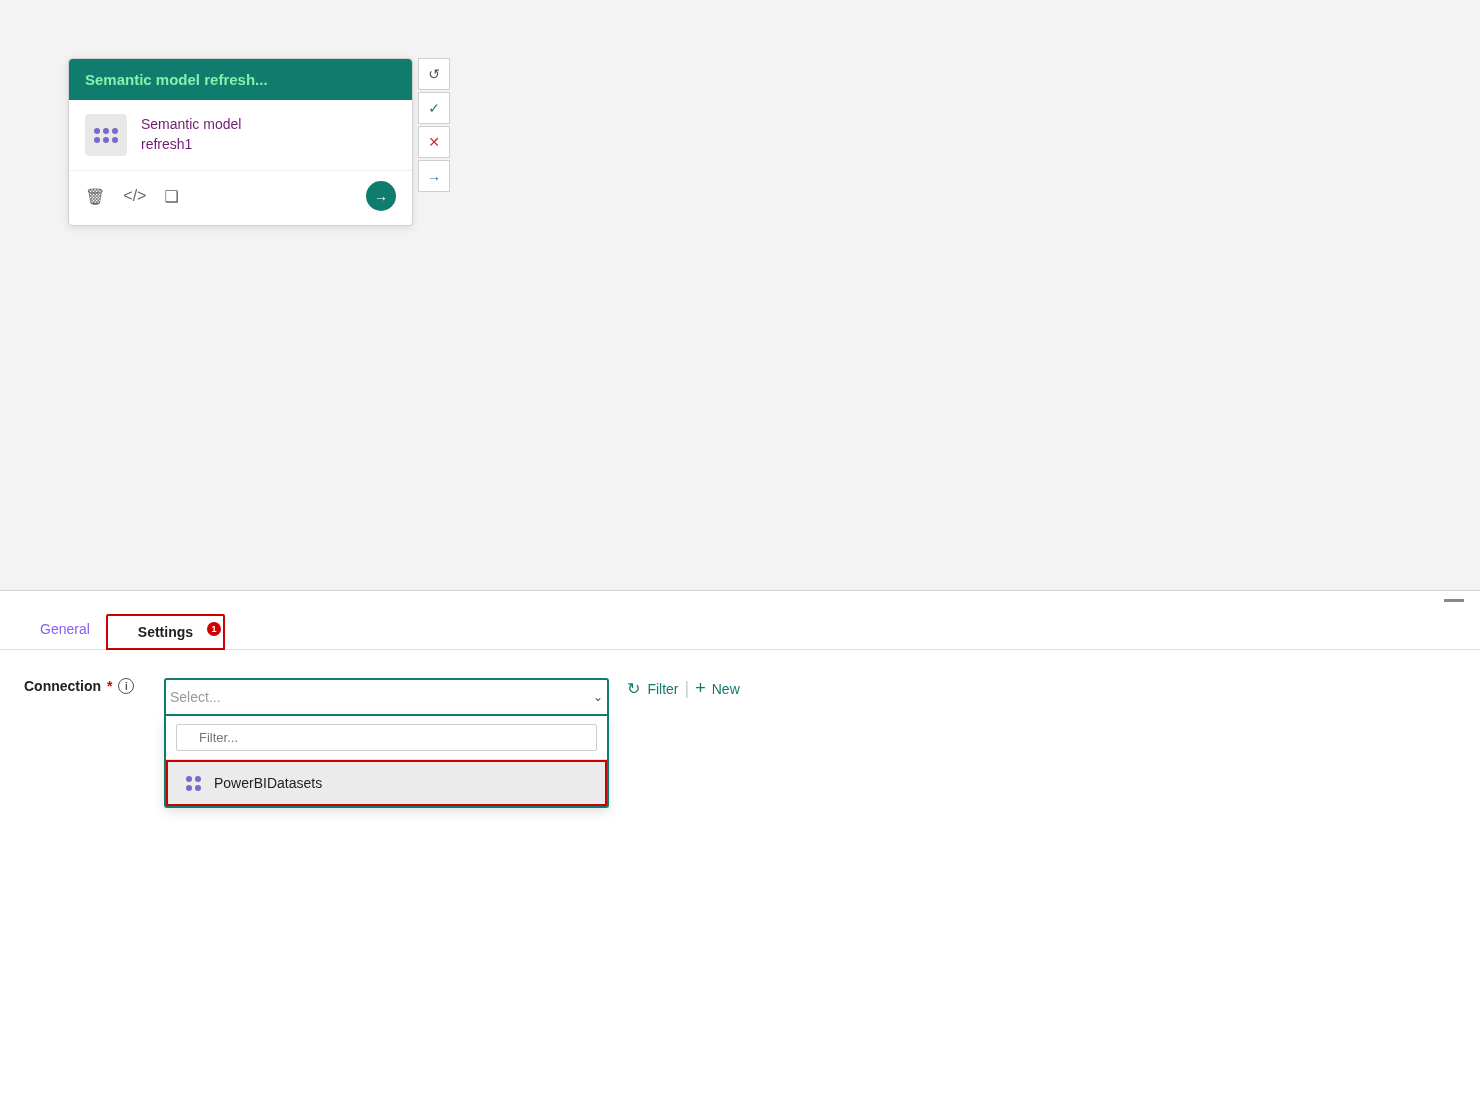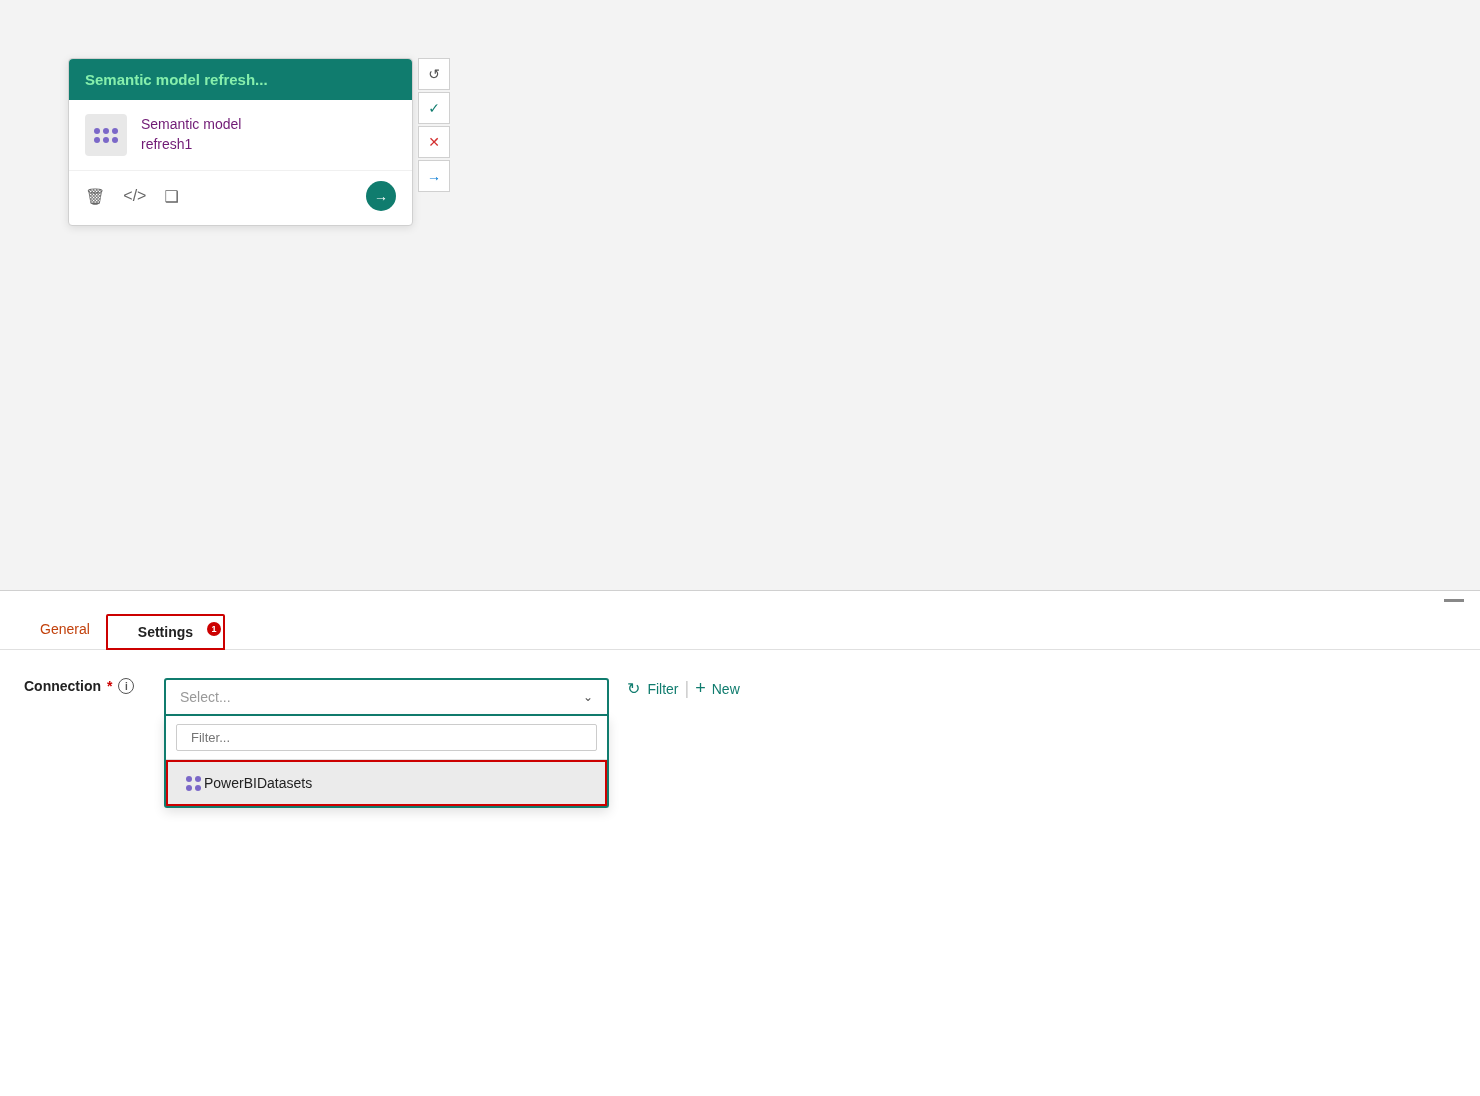--- a/index.html
+++ b/index.html
@@ -163,21 +163,21 @@
       align-items: flex-end;
       padding: 0 24px;
       border-bottom: 1px solid #e0e0e0;
       margin-top: 20px;
     }
 
     .tab {
       padding: 10px 16px;
       font-size: 14px;
       cursor: pointer;
-      color: #c2410c;
+      color: #8b5cf6;
       border-bottom: 2px solid transparent;
       position: relative;
     }
 
     .tab.active {
       color: #222;
       font-weight: 600;
       border-bottom: 2px solid #c00;
     }
 
@@ -248,21 +248,21 @@
     .dropdown-wrapper {
       position: relative;
       width: 445px;
     }
 
     .dropdown-select {
       width: 100%;
       height: 38px;
       border: 2px solid #107c6e;
       border-radius: 3px 3px 0 0;
-      padding: 0 14px;
+      padding: 0 4px;
       font-size: 14px;
       color: #999;
       display: flex;
       align-items: center;
       justify-content: space-between;
       cursor: pointer;
       background: #fff;
     }
 
     .dropdown-chevron {
@@ -285,32 +285,33 @@
 
     .dropdown-filter {
       padding: 8px 10px;
       border-bottom: 1px solid #e0e0e0;
     }
 
     .dropdown-filter input {
       width: 100%;
       border: 1px solid #ccc;
       border-radius: 2px;
-      padding: 5px 14px;
+      padding: 5px 22px;
       font-size: 13px;
       color: #888;
       outline: none;
     }
 
     .dropdown-item {
       padding: 10px 14px;
       font-size: 14px;
       color: #222;
       display: flex;
       align-items: center;
+      gap: 10px;
       cursor: pointer;
       background: #ebebeb;
       border: 2px solid #c00;
       margin: 0;
     }
 
     .powerbi-icon {
       width: 22px;
       height: 22px;
       display: flex;

